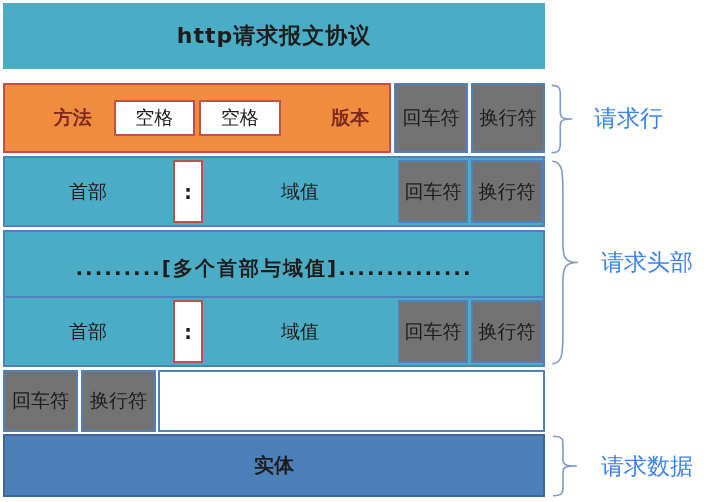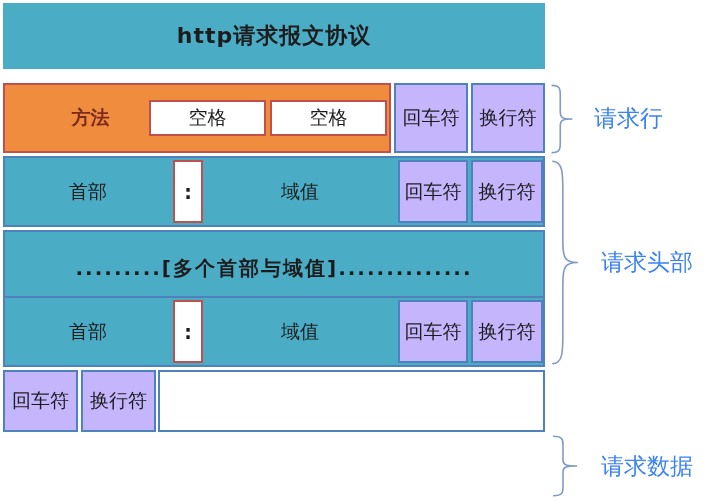--- a/index.html
+++ b/index.html
@@ -29,21 +29,21 @@
 
   
   .request-line{top:83px;height:70px;}
   .orange-group{
     flex:0 0 388px;display:flex;box-sizing:border-box;
     background:var(--orange);border:2px solid var(--red-border);
   }
   .cell{display:flex;align-items:center;justify-content:center;box-sizing:border-box;font-size:19px;}
   .cell.orange{flex:1;color:var(--text-maroon);font-weight:bold;padding-left:29px;}
   .cell.space{flex:1;background:#fff;border:2px solid var(--red-border);margin:15px 2px;}
-  .cell.bluebox{flex:1;background:#c4b5fd;border:2px solid var(--blue-border);margin-left:3px;}
+  .cell.bluebox{flex:1;background:#737373;border:2px solid var(--blue-border);margin-left:3px;}
 
   
   .header-row{background:var(--teal);border:2px solid var(--blue-border);}
   .header-row-1{top:156px;height:71px;}
   .header-row-2{top:296px;height:71px;}
   .cell.hdr{flex:0 0 166px;}
   .cell.colon{flex:0 0 30px;background:#fff;border:2px solid var(--red-border);margin:2px 2px;font-weight:bold;}
   .cell.val{flex:1;}
   .header-row .cell.bluebox{flex:0 0 70px;margin:2px 0 2px 3px;}
   .header-row .cell.bluebox.last{flex:0 0 72px;}
@@ -82,20 +82,21 @@
 <div class="canvas">
   <div class="diagram">
 
     <div class="title box">http请求报文协议</div>
 
     <div class="row request-line">
       <div class="orange-group">
         <div class="cell orange">方法</div>
         <div class="cell space">空格</div>
         <div class="cell space">空格</div>
+        <div class="cell orange">版本</div>
       </div>
       <div class="cell bluebox">回车符</div>
       <div class="cell bluebox">换行符</div>
     </div>
 
     <div class="row header-row header-row-1">
       <div class="cell hdr">首部</div>
       <div class="cell colon">:</div>
       <div class="cell val">域值</div>
       <div class="cell bluebox">回车符</div>
@@ -111,20 +112,21 @@
       <div class="cell bluebox">回车符</div>
       <div class="cell bluebox last">换行符</div>
     </div>
 
     <div class="row blank-row">
       <div class="cell bluebox">回车符</div>
       <div class="cell bluebox">换行符</div>
       <div class="cell emptybox"></div>
     </div>
 
+    <div class="row body-row box">实体</div>
   </div>
 
   <svg class="brace" style="left:549px;top:84px;" width="26" height="70" viewBox="0 0 30 100" preserveAspectRatio="none">
     <path d="M3,2 C13,2 13,8 13,16 L13,40 C13,48 15,50 27,50 C15,50 13,52 13,60 L13,84 C13,92 13,98 3,98"></path>
   </svg>
   <svg class="brace" style="left:549px;top:157px;" width="32" height="211" viewBox="0 0 30 100" preserveAspectRatio="none">
     <path d="M3,2 C13,2 13,8 13,16 L13,40 C13,48 15,50 27,50 C15,50 13,52 13,60 L13,84 C13,92 13,98 3,98"></path>
   </svg>
   <svg class="brace" style="left:550px;top:435px;" width="30" height="62" viewBox="0 0 30 100" preserveAspectRatio="none">
     <path d="M3,2 C13,2 13,8 13,16 L13,40 C13,48 15,50 27,50 C15,50 13,52 13,60 L13,84 C13,92 13,98 3,98"></path>

